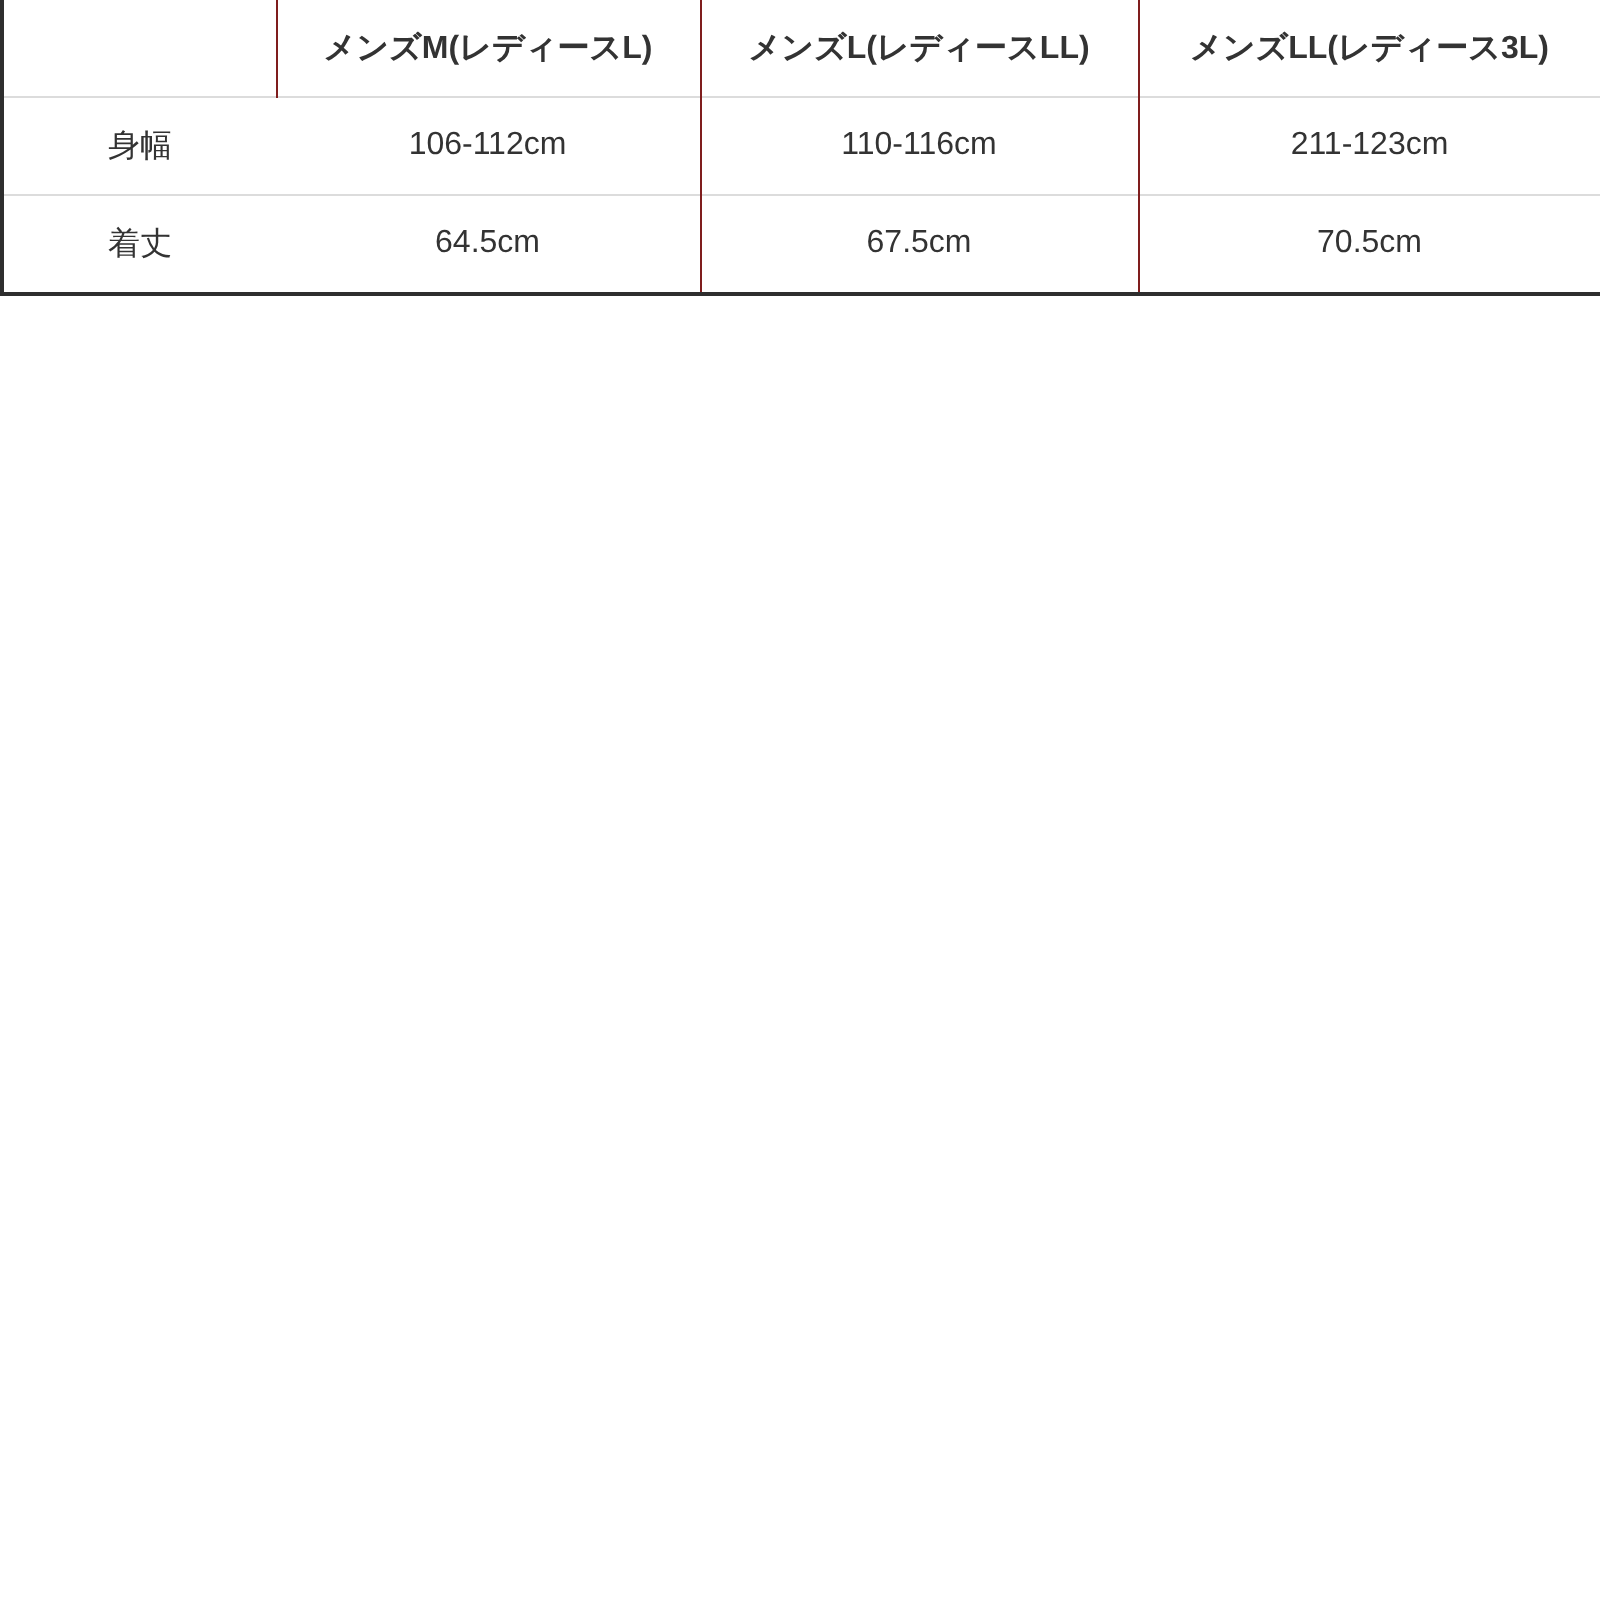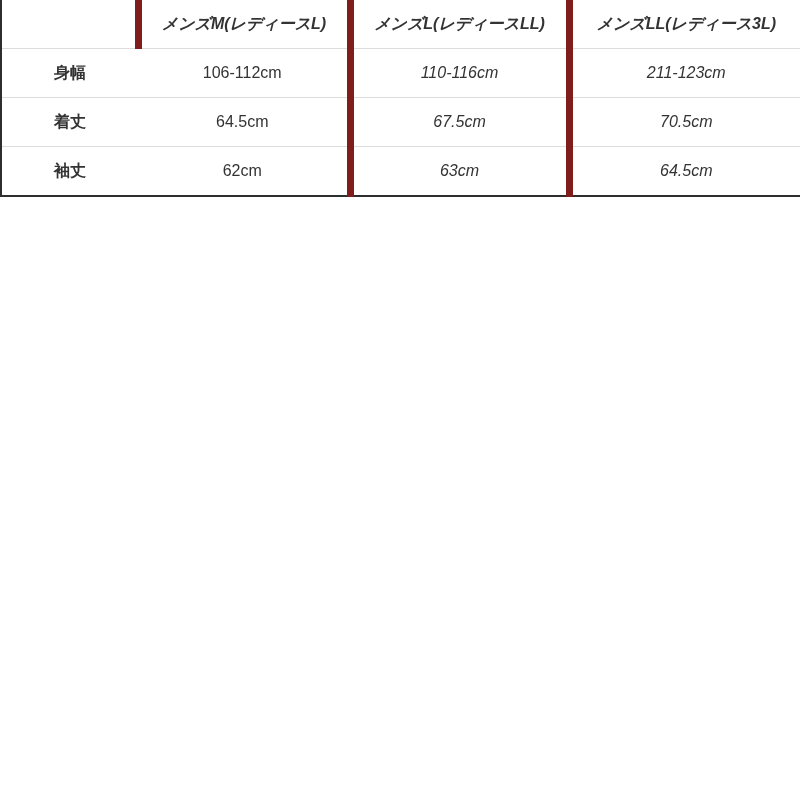--- a/index.html
+++ b/index.html
@@ -34,33 +34,32 @@
     vertical-align: middle;
     font-size: 16px;
     color: #333333;
     background: #ffffff;
     overflow: hidden;
     white-space: nowrap;
   }
   
   table.size-chart th + th,
   table.size-chart td + td {
-    border-left: 7px solid #7f1d1d;
-    font-style: italic;
+    border-left: 1px solid #7f1d1d;
   }
   
   table.size-chart tbody tr th,
   table.size-chart tbody tr td {
     border-top: 1px solid #dcdcdc;
   }
   table.size-chart thead th {
     font-weight: bold;
   }
   table.size-chart tbody th {
-    font-weight: bold;
+    font-weight: normal;
   }
 </style>
 </head>
 <body>
 
 <div class="screen">
   <table class="size-chart">
     <colgroup>
       <col style="width:137px">
       <col style="width:212px">
@@ -81,21 +80,15 @@
           <td>106-112cm</td>
           <td>110-116cm</td>
           <td>211-123cm</td>
         </tr>
         <tr>
           <th>着丈</th>
           <td>64.5cm</td>
           <td>67.5cm</td>
           <td>70.5cm</td>
         </tr>
-        <tr>
-          <th>袖丈</th>
-          <td>62cm</td>
-          <td>63cm</td>
-          <td>64.5cm</td>
-        </tr>
       </tbody>
   </table>
 </div>
 
 </body></html>

